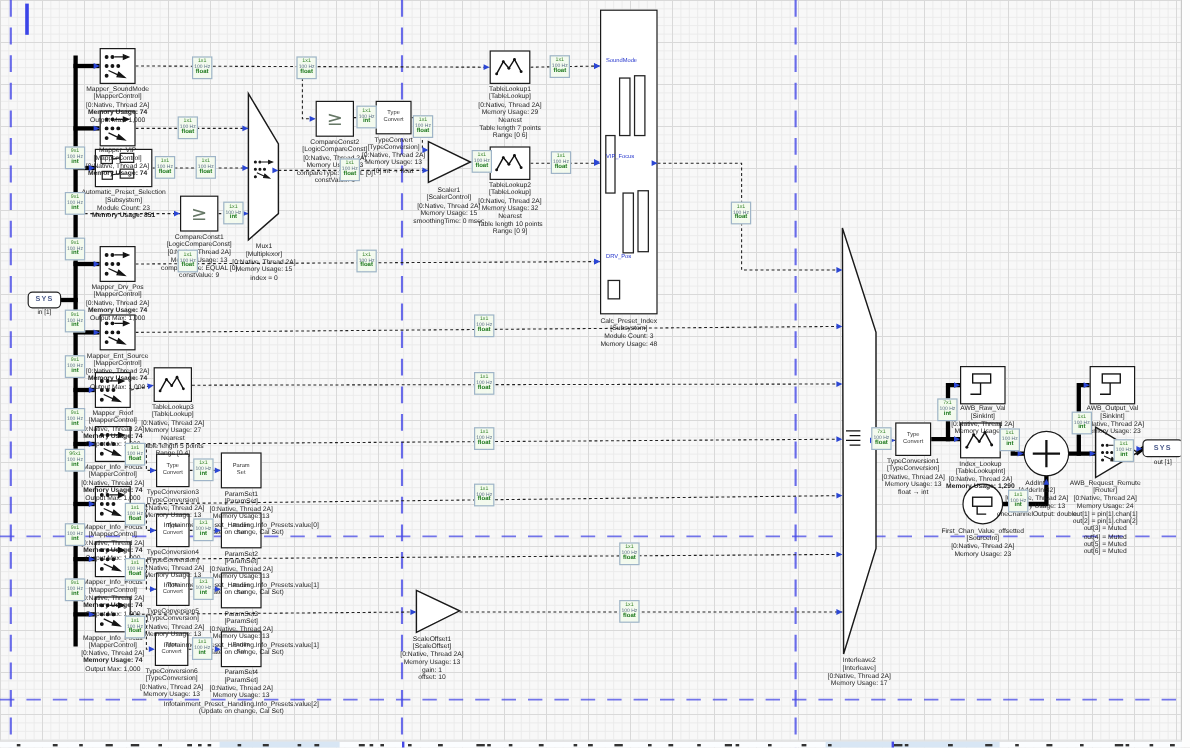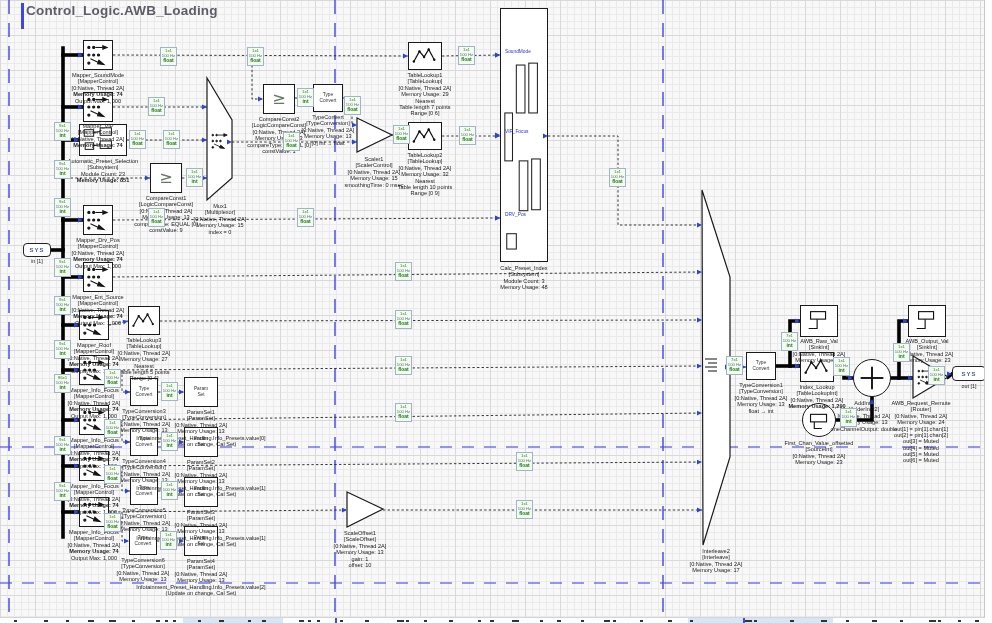--- a/index.html
+++ b/index.html
@@ -1027,21 +1027,20 @@
       <polygon points="908,321 903,323.4 903,318.6" fill="#2b46d4"></polygon>
       <polygon points="853,378 848,380.4 848,375.6" fill="#2b46d4"></polygon>
       <polygon points="913,378 908,380.4 908,375.6" fill="#2b46d4"></polygon>
       <polygon points="952,374 947,376.4 947,371.6" fill="#2b46d4"></polygon>
       <polygon points="872,399 874.4,404 869.6,404" fill="#2b46d4"></polygon>
       <polygon points="500,55 495,57.4 495,52.6" fill="#2b46d4"></polygon>
       <polygon points="500,135 495,137.4 495,132.6" fill="#2b46d4"></polygon>
       <polygon points="500,218 495,220.4 495,215.6" fill="#2b46d4"></polygon>
     </svg>
   <div id="cursorbar"></div>
-  <div id="title">Control_Logic.AWB_Loading</div>
   <div id="strip">
       <div class="band" style="left: 183px; width: 100px;"></div>
       <div class="band" style="left: 688px; width: 145px;"></div>
       <div class="mark" style="left: 14px; width: 3px;"></div>
       <div class="mark" style="left: 44px; width: 4px;"></div>
       <div class="mark" style="left: 66px; width: 3px;"></div>
       <div class="mark" style="left: 88px; width: 6px;"></div>
       <div class="mark" style="left: 109px; width: 7px;"></div>
       <div class="mark" style="left: 132px; width: 3px;"></div>
       <div class="mark" style="left: 156px; width: 4px;"></div>

